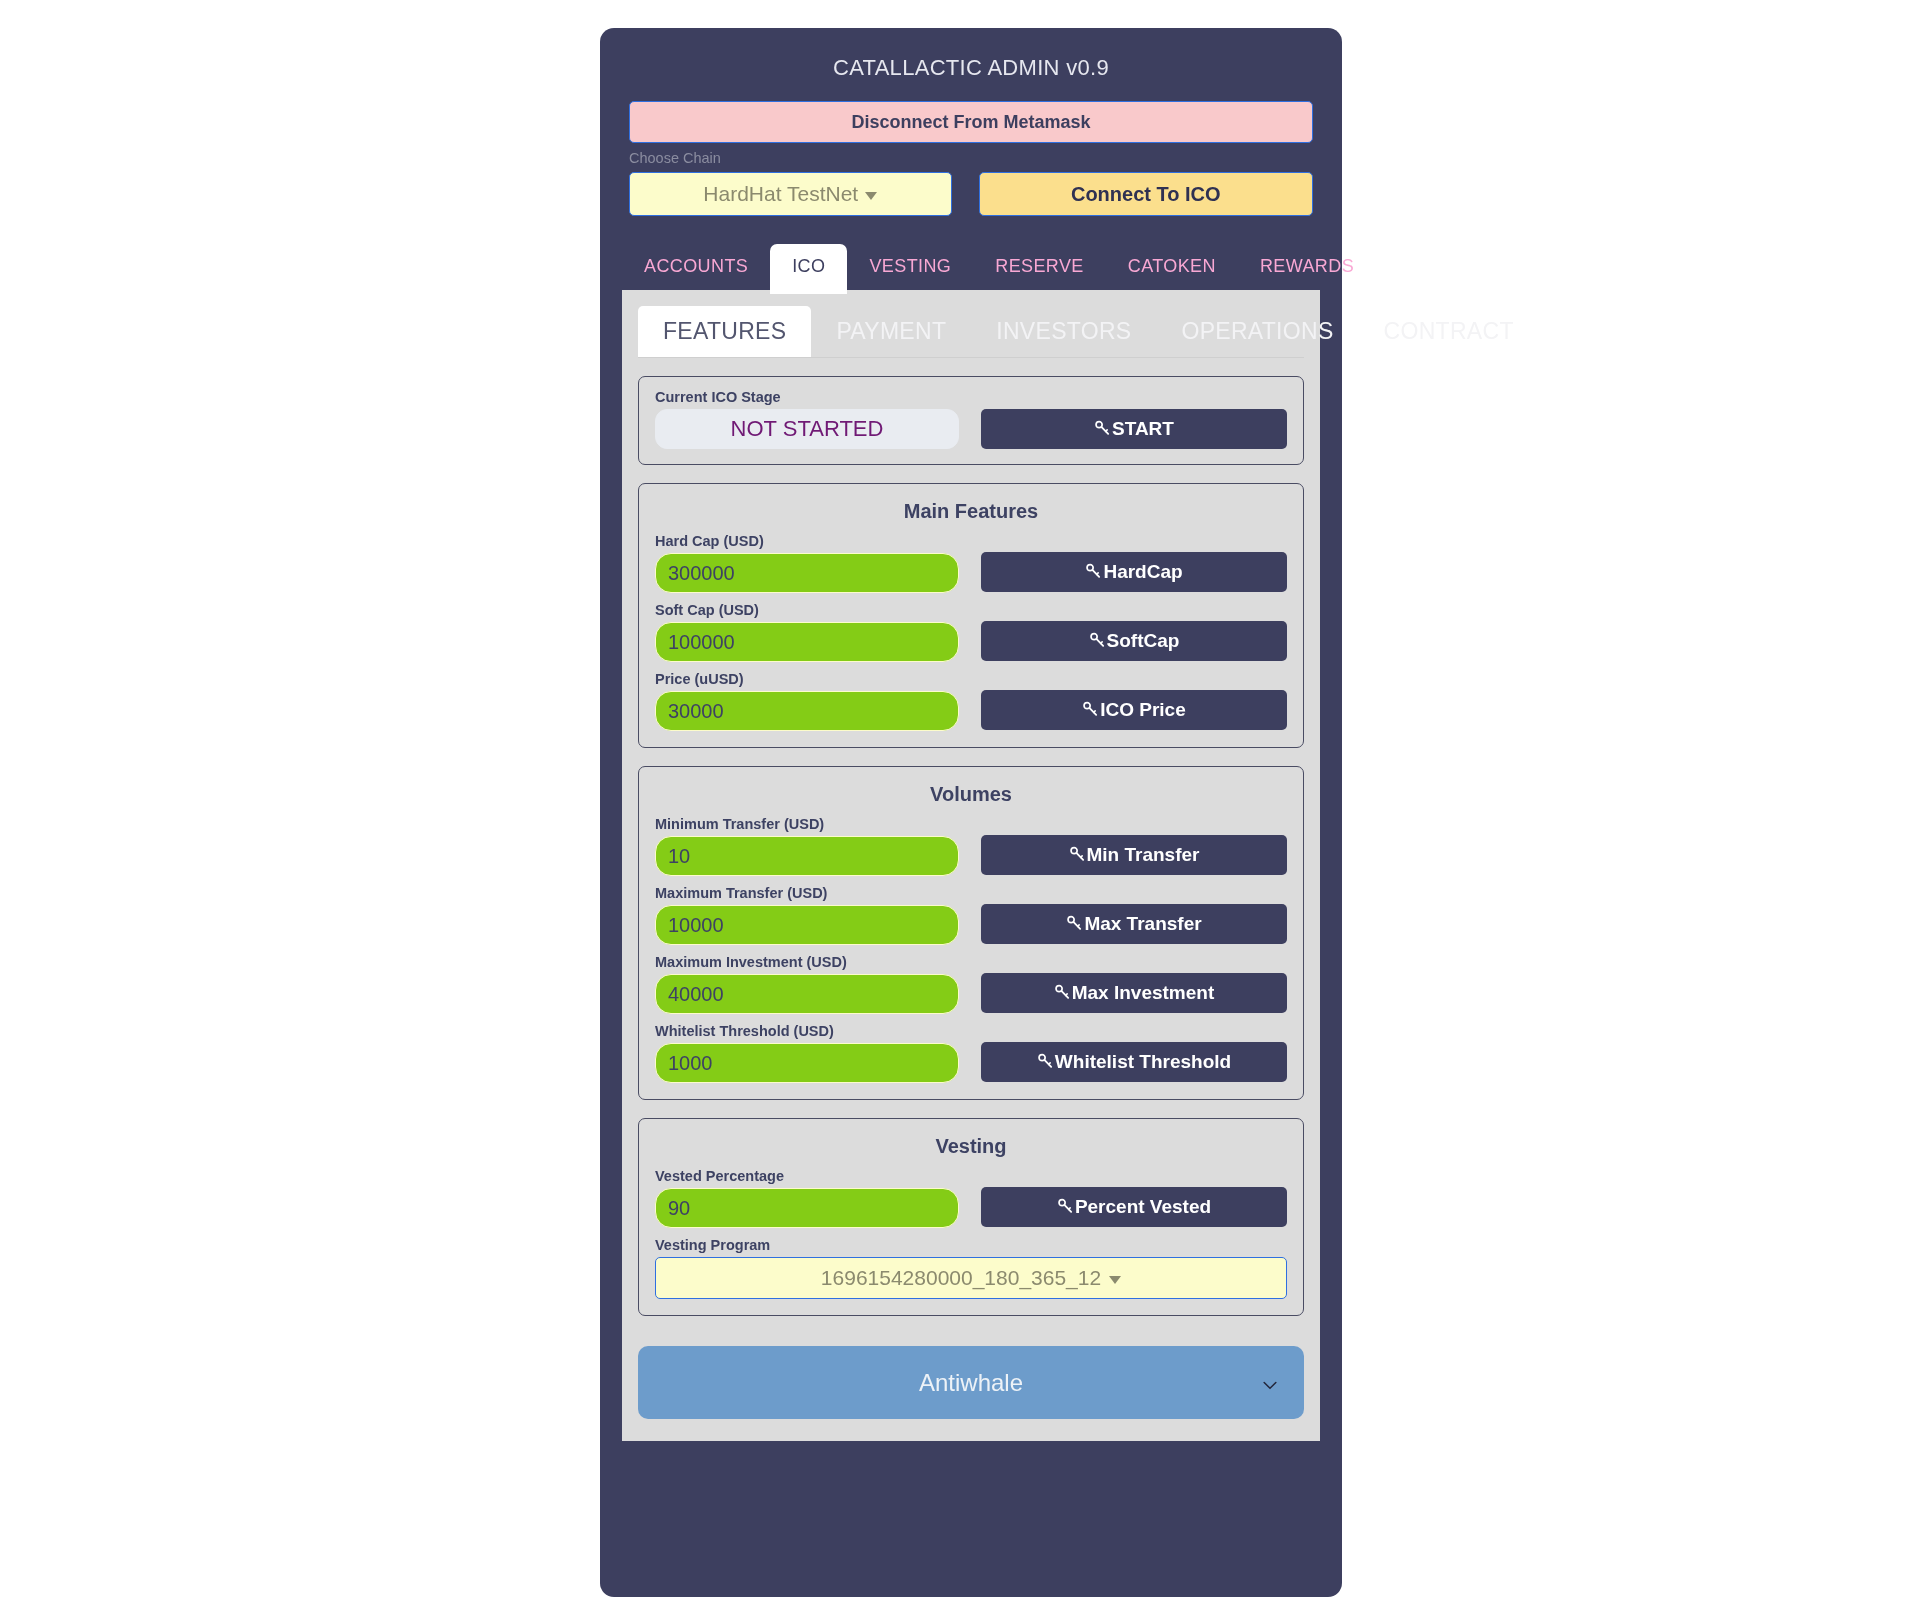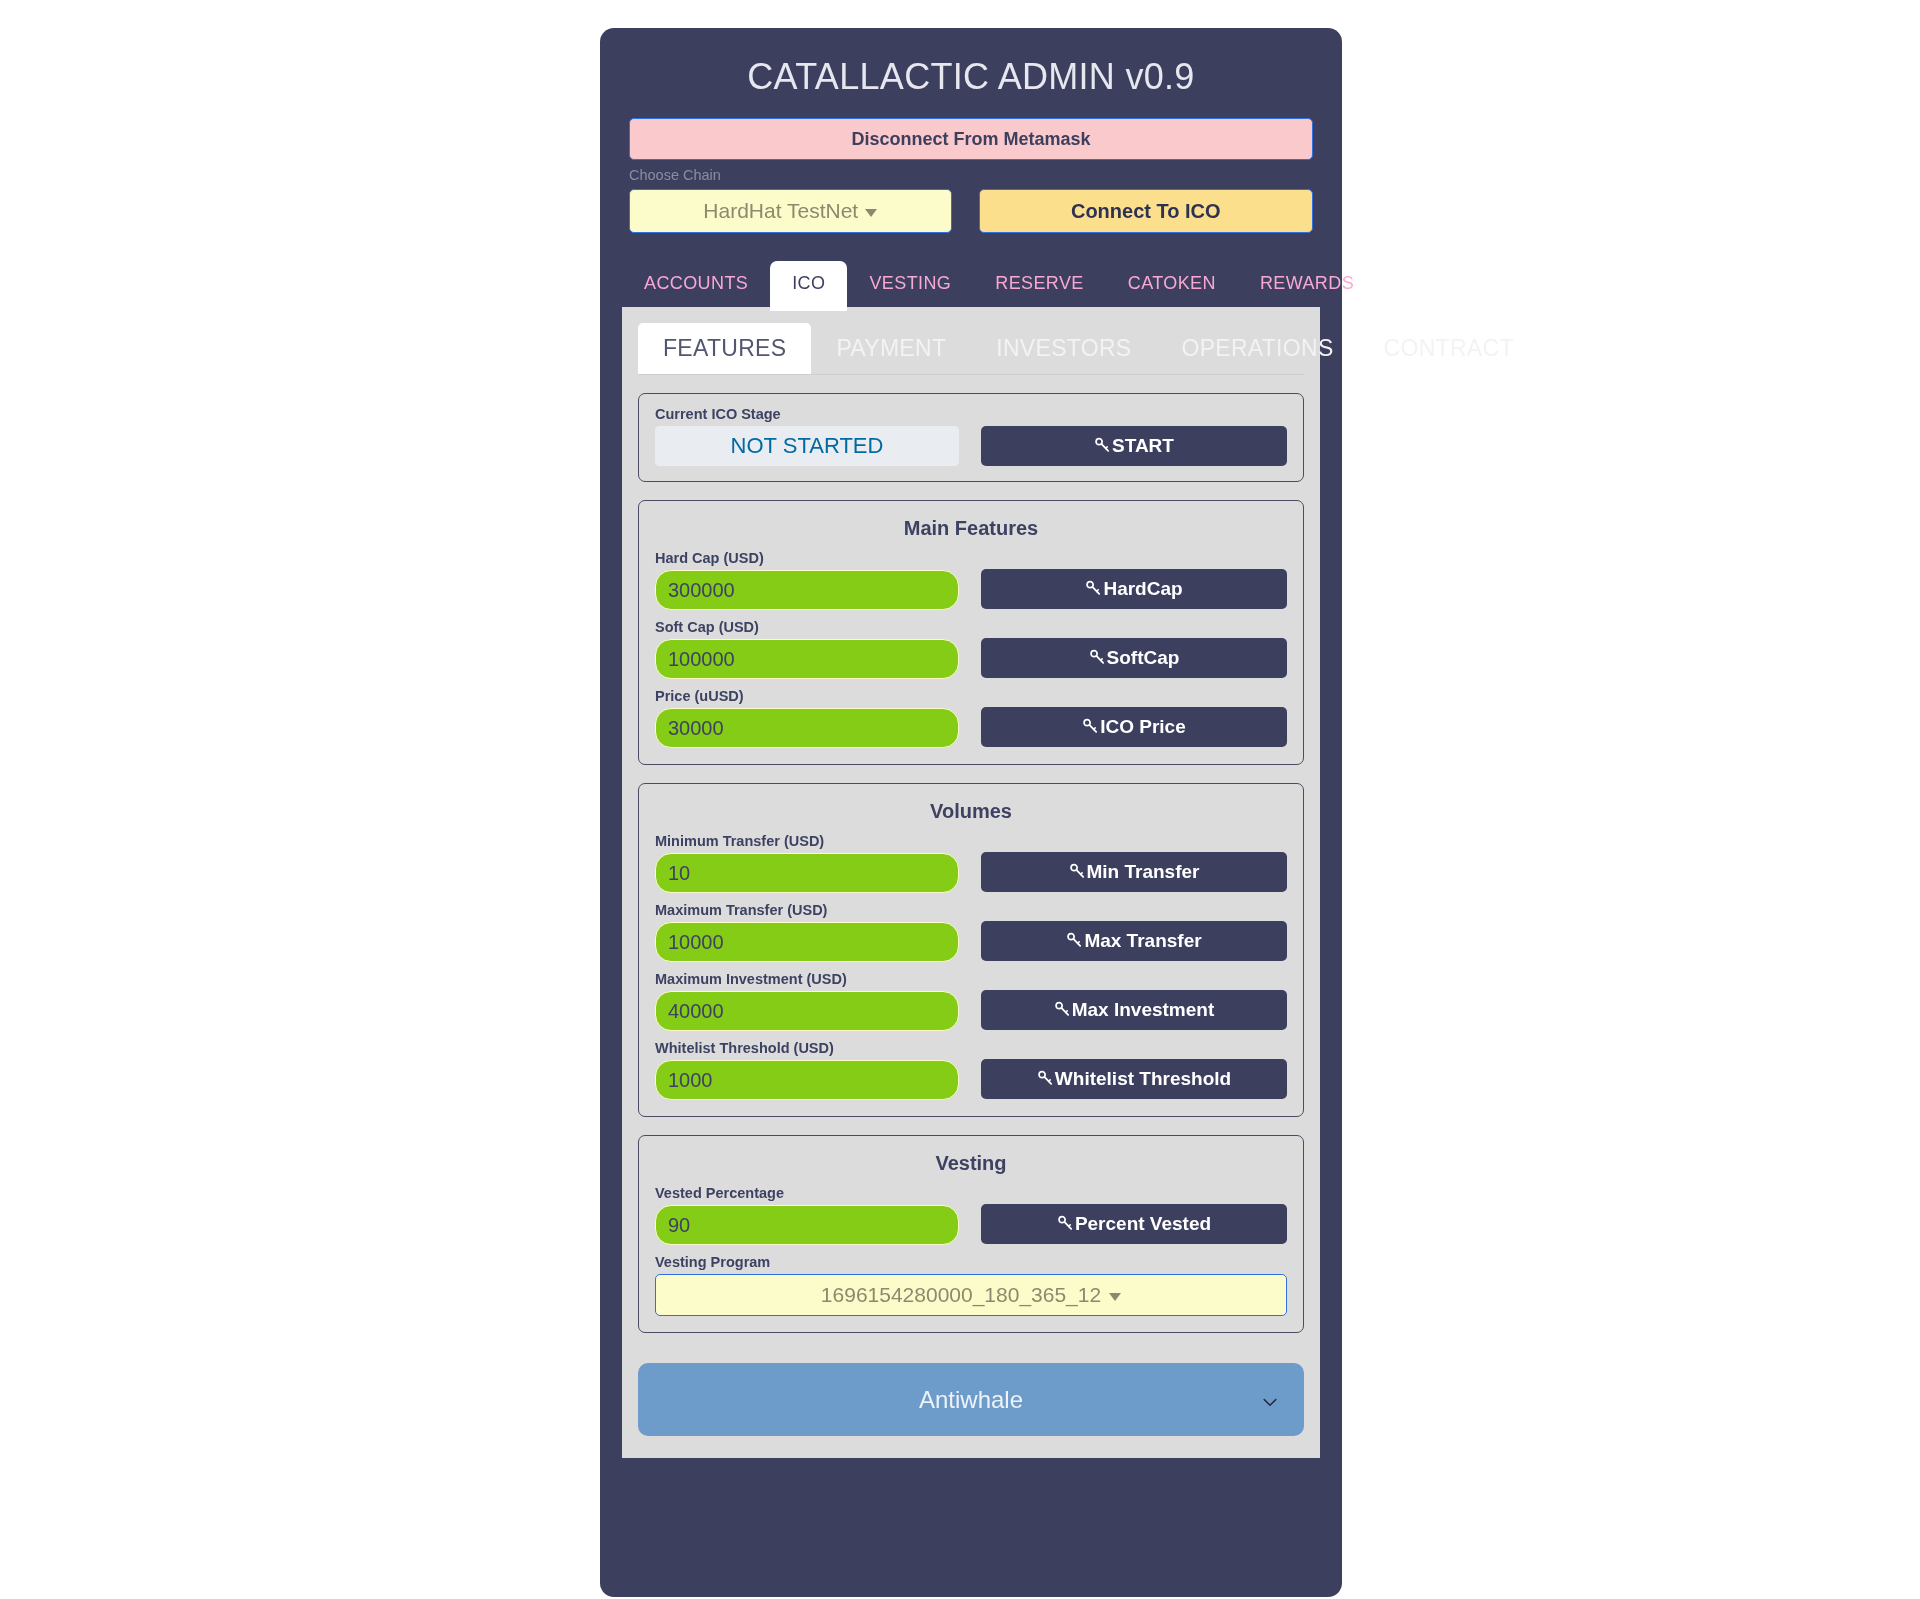--- a/index.html
+++ b/index.html
@@ -27,21 +27,21 @@
     width: 742px;
     height: 1569px;
     background: #3d3f5f;
     border-radius: 14px;
     box-sizing: border-box;
   }
 
   .app-title {
     text-align: center;
     color: #e6e7ef;
-    font-size: 36px;
+    font-size: 22px;
     font-weight: 400;
     letter-spacing: 0.3px;
     padding-top: 27px;
     padding-bottom: 0;
     line-height: 1.2;
     font-family: "Liberation Sans", sans-serif;
   }
 
   
   .top-wrap {
@@ -232,22 +232,22 @@
     padding: 0 12px;
     box-sizing: border-box;
     font-family: "Liberation Sans", sans-serif;
   }
 
   .readonly-input {
     width: 100%;
     height: 40px;
     background: #e9ecf1;
     border: 1px solid #e9ecf1;
-    border-radius: 4px;
-    color: #0369a1;
+    border-radius: 12px;
+    color: #701a75;
     font-size: 22px;
     display: flex;
     align-items: center;
     justify-content: center;
     box-sizing: border-box;
     font-family: "Liberation Sans", sans-serif;
   }
 
   .action-btn {
     width: 100%;

